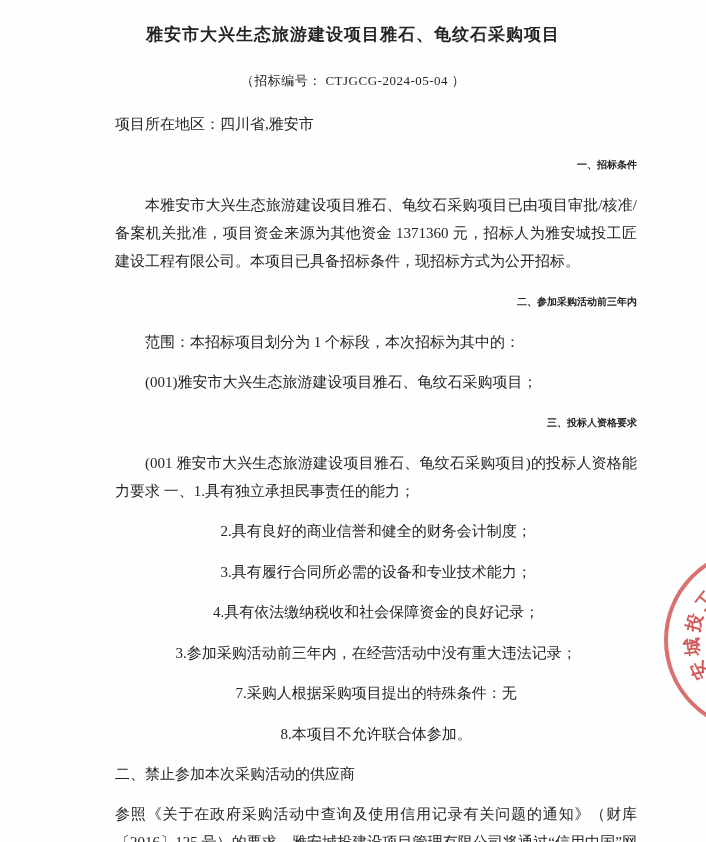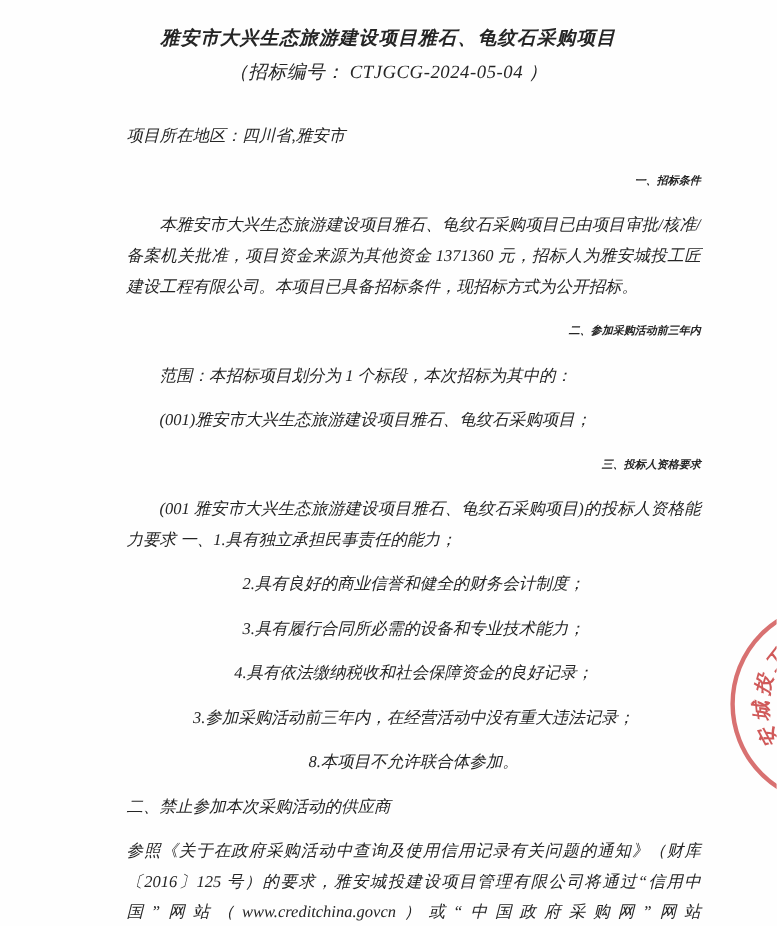--- a/index.html
+++ b/index.html
@@ -4,30 +4,31 @@
 <style>
   html, body { margin: 0; padding: 0; }
   body {
     width: 706px; height: 842px;
     background: #fefefe;
     position: relative;
     overflow: hidden;
     font-family: "Liberation Serif", "DejaVu Serif", serif;
     color: #252525;
   }
-  .page { position: relative; width: 706px; height: 620px; font-style: italic; }
+  .page { position: relative; width: 706px; height: 620px; }
 
   .head { text-align: center; padding-top: 20px; }
   .doc-title {
     font-size: 17px; font-weight: bold; line-height: 30px;
     letter-spacing: 1px;
   }
   .doc-sub {
-    font-size: 17px; line-height: 32px; font-weight: normal;
+    font-size: 13px; line-height: 32px; font-weight: normal;
     letter-spacing: 0.5px;
+    margin-top: 15px;
   }
 
   .content {
     position: absolute; left: 103px; top: 98px; width: 546px;
     font-size: 15px; line-height: 28px;
     text-align: justify;
   }
   .content > div, .content > p { margin: 12px; }
 
   .region { line-height: 28px; }
@@ -77,20 +78,21 @@
     <div class="sec-heading">二、参加采购活动前三年内</div>
     <p class="para">范围：本招标项目划分为 1 个标段，本次招标为其中的：</p>
     <p class="para">(001)雅安市大兴生态旅游建设项目雅石、龟纹石采购项目；</p>
 
     <div class="sec-heading">三、投标人资格要求</div>
     <p class="para">(001 雅安市大兴生态旅游建设项目雅石、龟纹石采购项目)的投标人资格能力要求 一、1.具有独立承担民事责任的能力；</p>
     <div class="req-item">2.具有良好的商业信誉和健全的财务会计制度；</div>
     <div class="req-item">3.具有履行合同所必需的设备和专业技术能力；</div>
     <div class="req-item">4.具有依法缴纳税收和社会保障资金的良好记录；</div>
     <div class="req-item">3.参加采购活动前三年内，在经营活动中没有重大违法记录；</div>
+    <div class="req-item">7.采购人根据采购项目提出的特殊条件：无</div>
     <div class="req-item">8.本项目不允许联合体参加。</div>
 
     <div class="plain-heading">二、禁止参加本次采购活动的供应商</div>
     <p class="noindent">参照《关于在政府采购活动中查询及使用信用记录有关问题的通知》（财库〔2016〕125 号）的要求，雅安城投建设项目管理有限公司将通过“信用中国”网站（www.creditchina.govcn）或“中国政府采购网”网站（www.ccgp.gov.cn）等渠道查询供应商在采购公告发布之日前的信用记录并保存信用记录结果网页截图，拒绝列入失信被执行人名单、重大税收违法案件当事人名单、政府采购严重违法失信行为记录名单中的供应商报名参加本项目的采购活动。;</p>
   </div>
 
   <div class="stamp" title="">
     <span class="stamp-ch" style="--a: -118deg">安</span>
     <span class="stamp-ch" style="--a: -96deg">城</span>
     <span class="stamp-ch" style="--a: -74deg">投</span>

